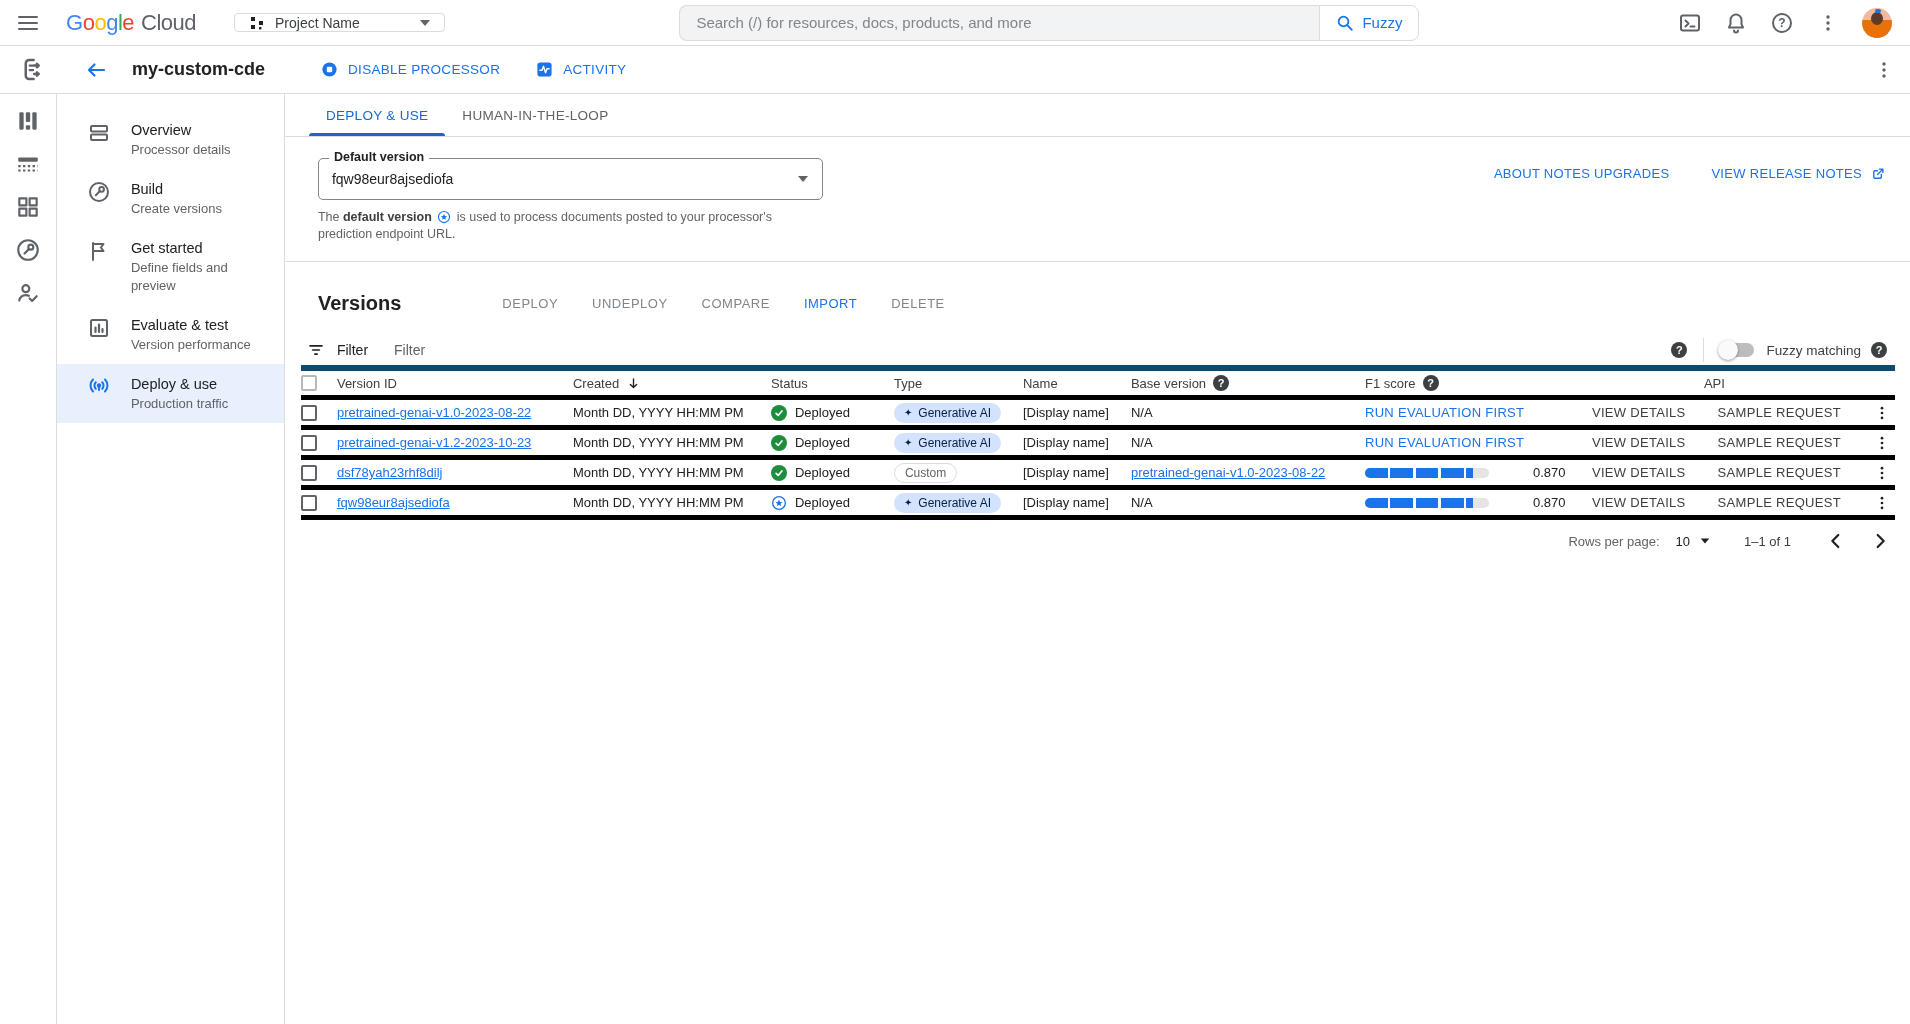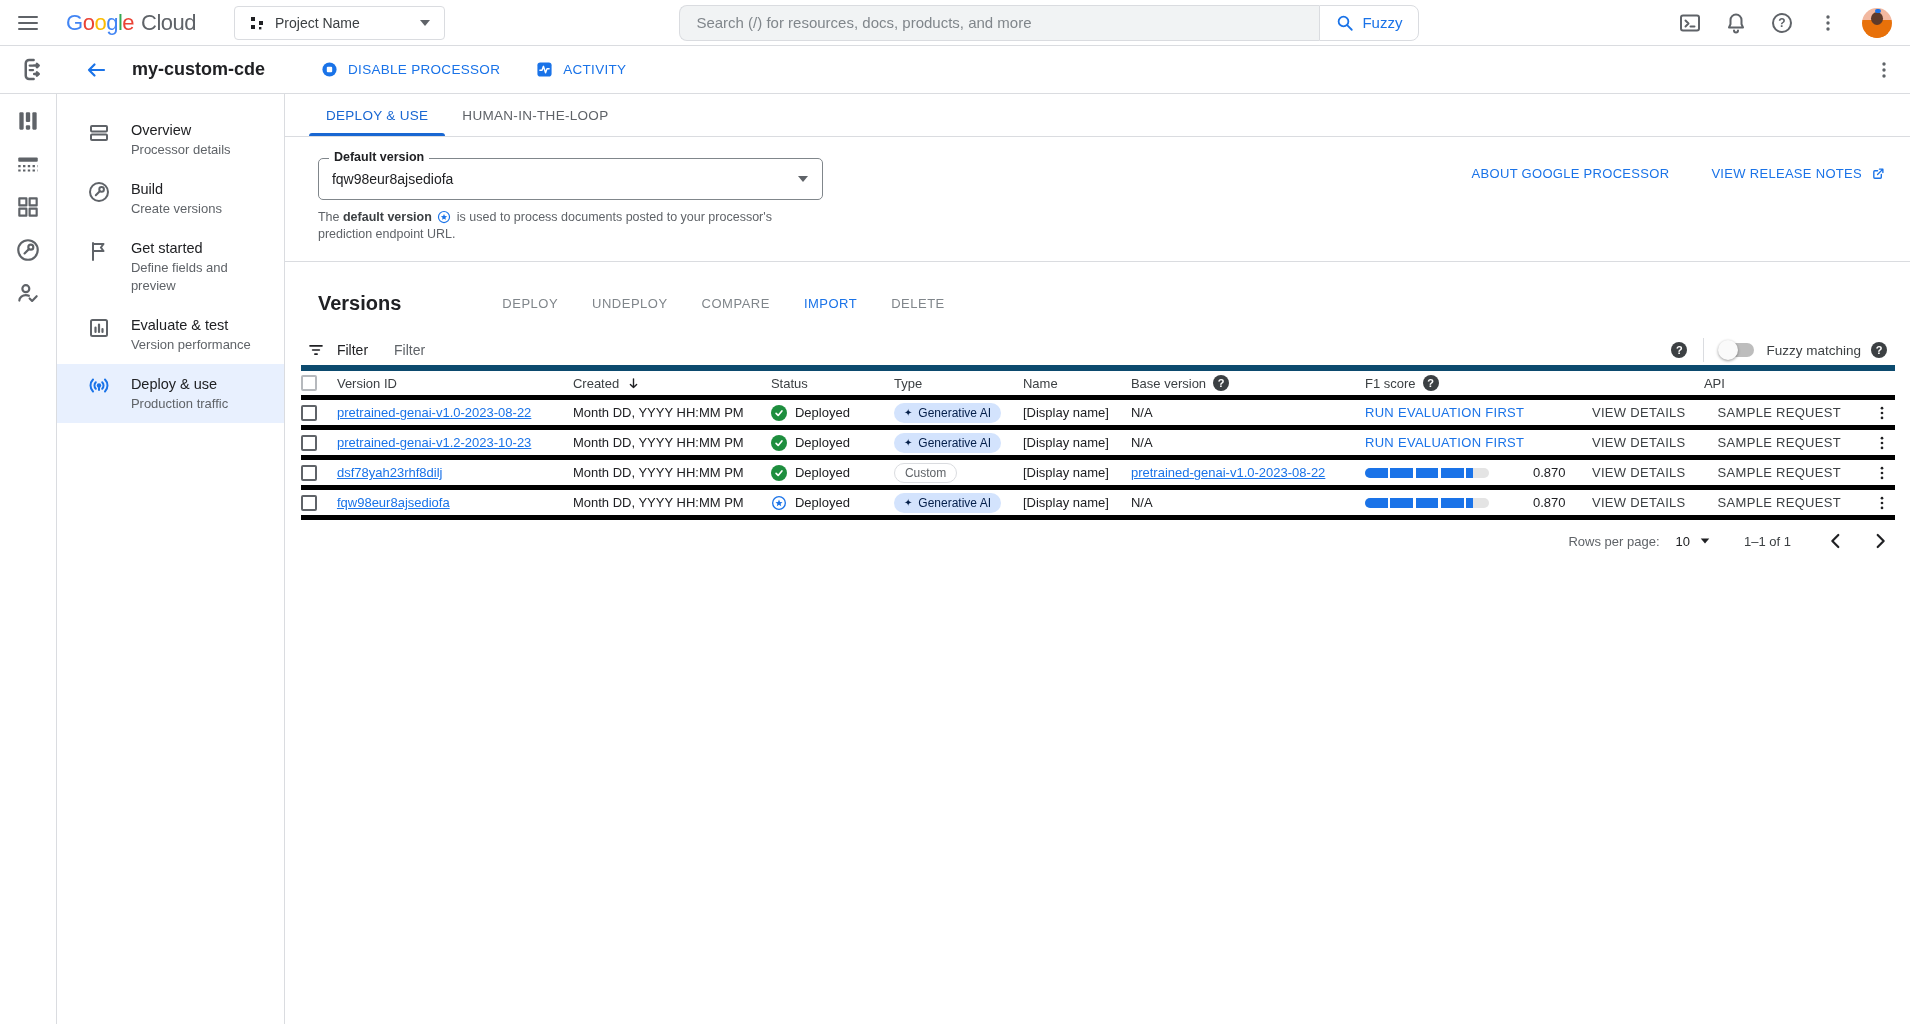--- a/index.html
+++ b/index.html
@@ -8,21 +8,21 @@
   svg { display:block; }
   .ico { stroke:#5f6368; fill:none; stroke-width:2; stroke-linecap:round; stroke-linejoin:round; }
 
   
   .appbar { height:46px; display:flex; align-items:center; padding:0 18px 0 16px;
     border-bottom:1px solid #dadce0; background:#fff; }
   .hamburger { width:24px; height:24px; cursor:pointer; }
   .logo { display:flex; align-items:baseline; margin-left:26px; font-size:22px; letter-spacing:-.5px; }
   .logo .g1{color:#4285F4}.logo .g2{color:#EA4335}.logo .g3{color:#FBBC04}.logo .g4{color:#4285F4}.logo .g5{color:#34A853}.logo .g6{color:#EA4335}
   .logo .cloud { color:#5f6368; margin-left:7px; }
-  .project-btn { display:flex; align-items:center; margin-left:38px; height:34px;
+  .project-btn { display:flex; align-items:center; margin-left:38px; height:19px;
     border:1px solid #dadce0; border-radius:4px; padding:0 14px; background:#fff; cursor:pointer; }
   .project-btn .plabel { font-size:14px; font-weight:500; color:#3c4043; margin-left:10px; }
   .project-btn .caret { margin-left:60px; }
   .caret { width:0; height:0; border-left:5px solid transparent; border-right:5px solid transparent; border-top:6px solid #5f6368; }
   .search-wrap { display:flex; margin-left:auto; margin-right:auto; width:740px; height:36px; }
   .search-input { flex:1; background:#f1f3f4; border:1px solid #dadce0; border-right:none;
     border-radius:8px 0 0 8px; padding:0 16px; font-size:15px; color:#202124; outline:none;
     font-family:"Liberation Sans","DejaVu Sans",sans-serif; }
   .search-input::placeholder { color:#80868b; }
   .search-btn { display:flex; align-items:center; gap:8px; border:1px solid #dadce0;
@@ -369,21 +369,21 @@
         <span>The </span><b>default version</b>
         <span class="star-badge">
           <svg width="14" height="14" viewBox="0 0 24 24">
               <circle cx="12" cy="12" r="9.5" fill="none" stroke="#1a73e8" stroke-width="2"></circle>
               <polygon points="12,6.8 13.5,10.4 17.3,10.7 14.4,13.2 15.3,16.9 12,14.8 8.7,16.9 9.6,13.2 6.7,10.7 10.5,10.4" fill="#1a73e8"></polygon>
             </svg>
         </span><span> is used to process documents posted to your processor's prediction endpoint URL.</span>
       </p>
       <div class="dv-links">
         <a class="blue-link">
-            <span>ABOUT GOOGLE PROCESSOR</span>
+            <span>ABOUT NOTES UPGRADES</span>
           </a>
         <a class="blue-link">
           <span>VIEW RELEASE NOTES</span>
           <svg width="15" height="15" viewBox="0 0 24 24" style="stroke:#1a73e8;fill:none;stroke-width:2.2;stroke-linecap:round;stroke-linejoin:round">
               <path d="M13.5 5H19v5.5M19 5l-8.5 8.5M16.5 13.5V18a1.5 1.5 0 0 1-1.5 1.5H6A1.5 1.5 0 0 1 4.5 18V9A1.5 1.5 0 0 1 6 7.5h4.5"></path>
             </svg>
         </a>
       </div>
     </section>
 

